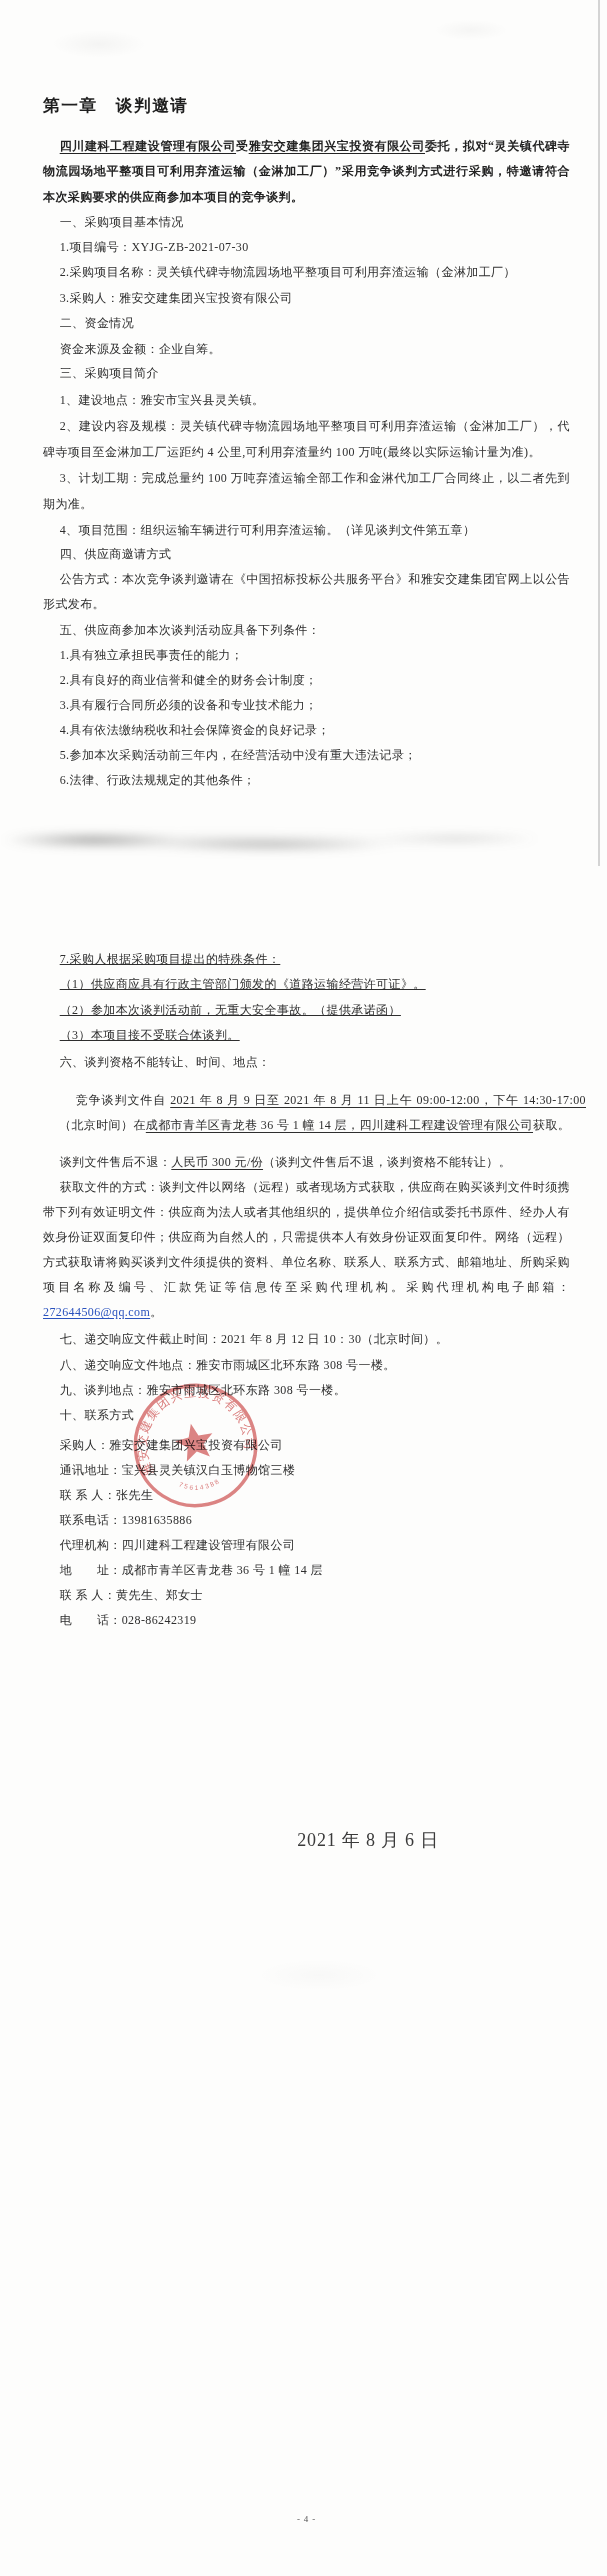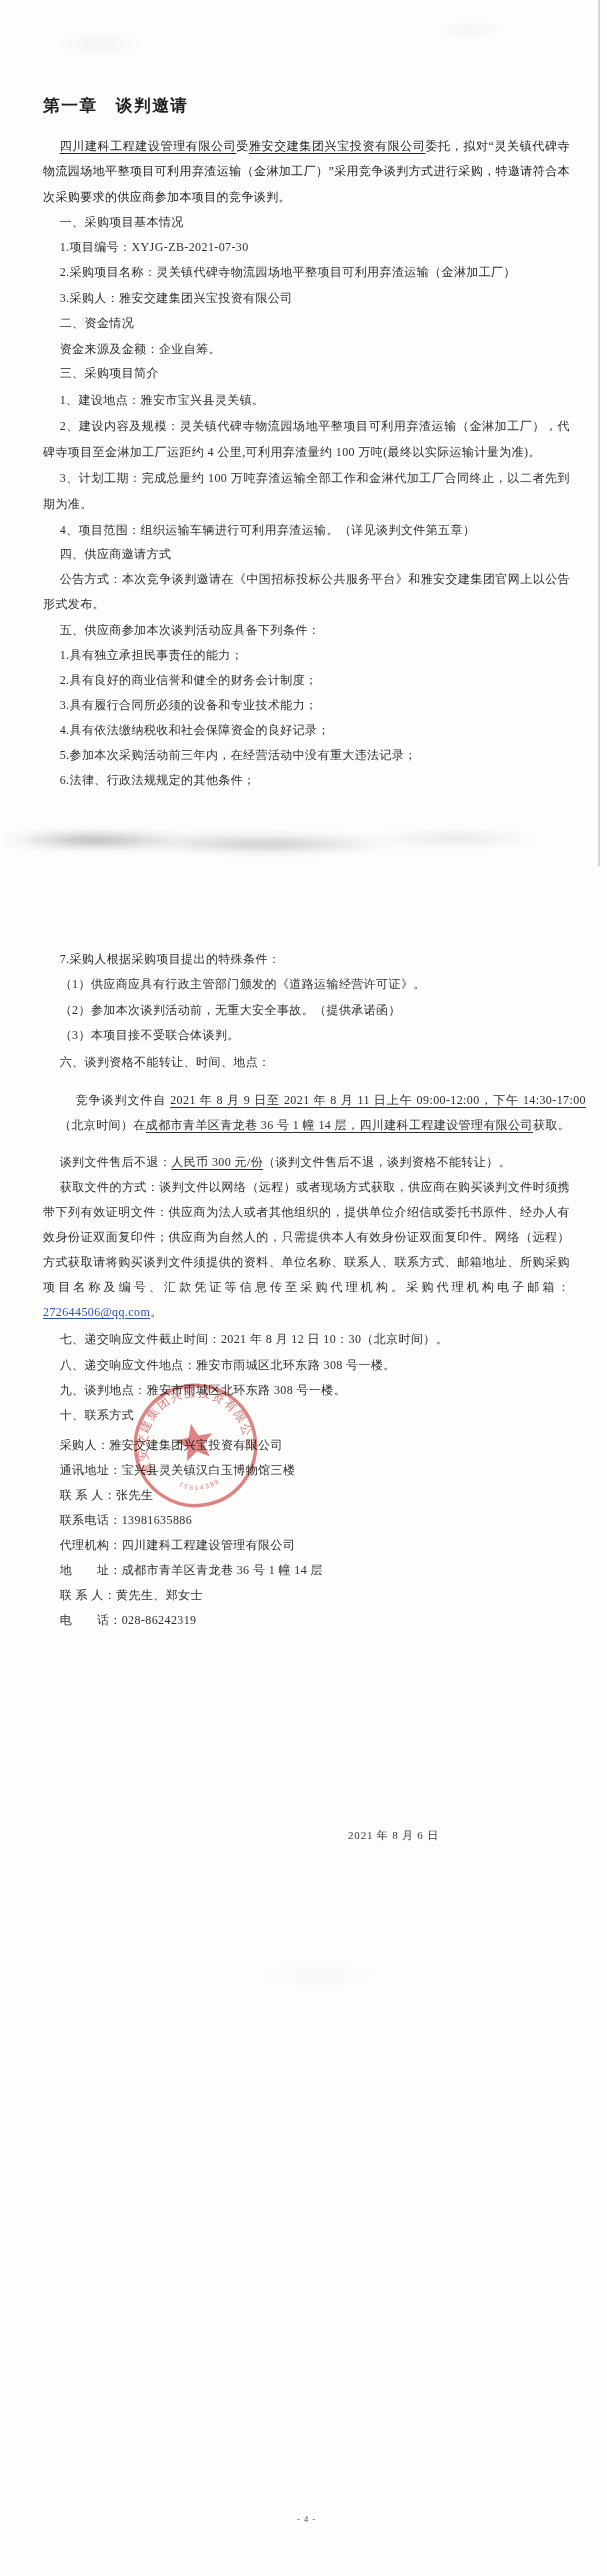--- a/index.html
+++ b/index.html
@@ -38,26 +38,26 @@
     font-family:"Liberation Sans","DejaVu Sans",sans-serif;
     font-size:16.7px;font-weight:700;letter-spacing:1.5px;color:#1f1f1f;
   }
   .block{
     position:absolute;left:43px;width:527px;
     font-size:12px;line-height:25.4px;
     text-align:justify;text-indent:16.7px;
     letter-spacing:0.4px;
   }
   .block .line{text-indent:16.7px;white-space:nowrap;}
-  .intro{font-weight:400;color:#232323;}
+  .intro{font-weight:700;color:#232323;}
   .u{text-decoration:underline;text-underline-offset:3px;}
   .email{color:#2a52be;text-decoration:underline;text-underline-offset:2.3px;}
   .date-line{
     position:absolute;left:43px;width:527px;top:1828px;
-    font-size:11px;letter-spacing:0.8px;color:#3a3a3a;
+    font-size:18px;letter-spacing:0.8px;color:#3a3a3a;
     text-align:right;padding-right:131px;box-sizing:border-box;
   }
   .pageno{
     position:absolute;left:43px;width:527px;top:2514px;
     text-align:center;font-size:9px;color:#555;letter-spacing:0.8px;
   }
   .seal{
     position:absolute;left:130px;top:1380px;width:131px;height:131px;
     opacity:.82;mix-blend-mode:multiply;
     transform:rotate(-12deg);
@@ -100,21 +100,21 @@
   <div class="block" style="top:618px">五、供应商参加本次谈判活动应具备下列条件：</div>
   <div class="block" style="top:643px;line-height:25px;">
     <div class="line">1.具有独立承担民事责任的能力；</div>
     <div class="line">2.具有良好的商业信誉和健全的财务会计制度；</div>
     <div class="line">3.具有履行合同所必须的设备和专业技术能力；</div>
     <div class="line">4.具有依法缴纳税收和社会保障资金的良好记录；</div>
     <div class="line">5.参加本次采购活动前三年内，在经营活动中没有重大违法记录；</div>
     <div class="line">6.法律、行政法规规定的其他条件；</div>
   </div>
 
-  <div class="block" style="top:947px;line-height:25.4px;">
+  <div class="block" style="top:947px;line-height:25.4px;text-decoration:underline;">
     <div class="line">7.采购人根据采购项目提出的特殊条件：</div>
     <div class="line">（1）供应商应具有行政主管部门颁发的《道路运输经营许可证》。</div>
     <div class="line">（2）参加本次谈判活动前，无重大安全事故。（提供承诺函）</div>
     <div class="line">（3）本项目接不受联合体谈判。</div>
   </div>
 
   <div class="block" style="top:1050px">六、谈判资格不能转让、时间、地点：</div>
 
   <p class="block" style="top:1072px;margin:16px;"><span>竞争谈判文件自 </span><span class="u">2021 年 8 月 9 日至 2021 年 8 月 11 日上午 09:00-12:00，下午 14:30-17:00</span><span>（北京时间）在</span><span class="u">成都市青羊区青龙巷 36 号 1 幢 14 层，四川建科工程建设管理有限公司</span><span>获取。</span></p>
 

